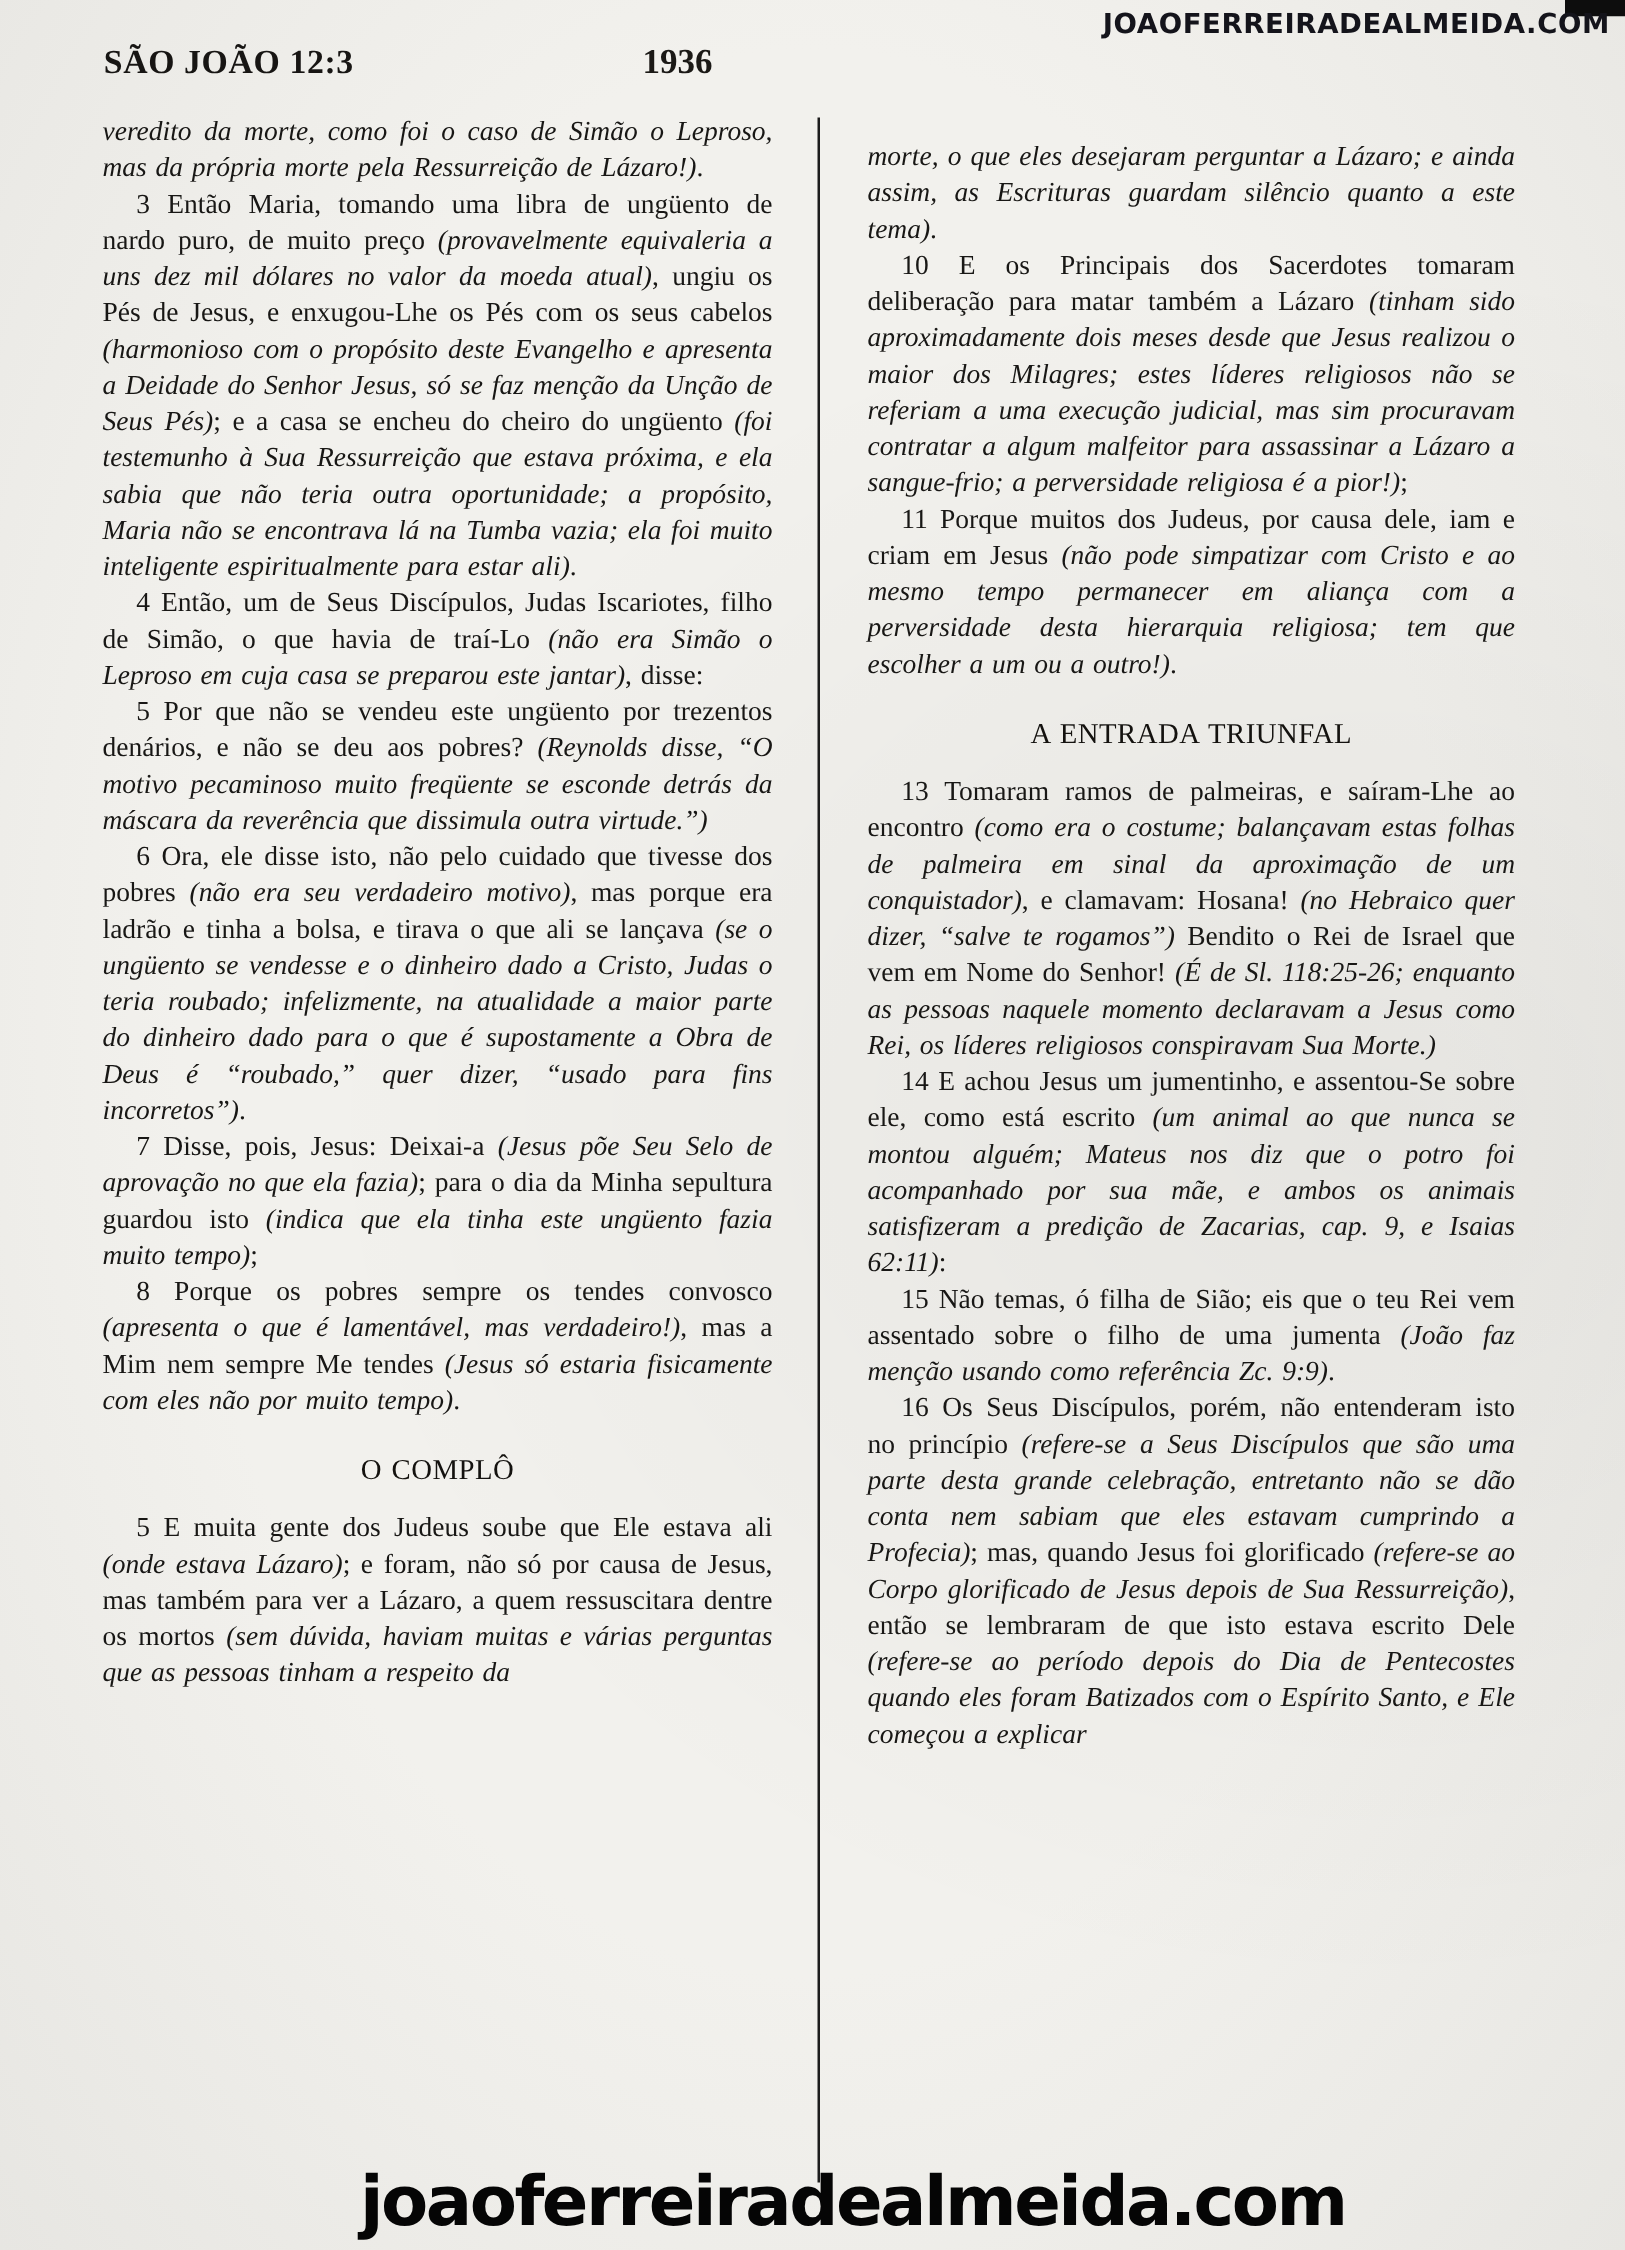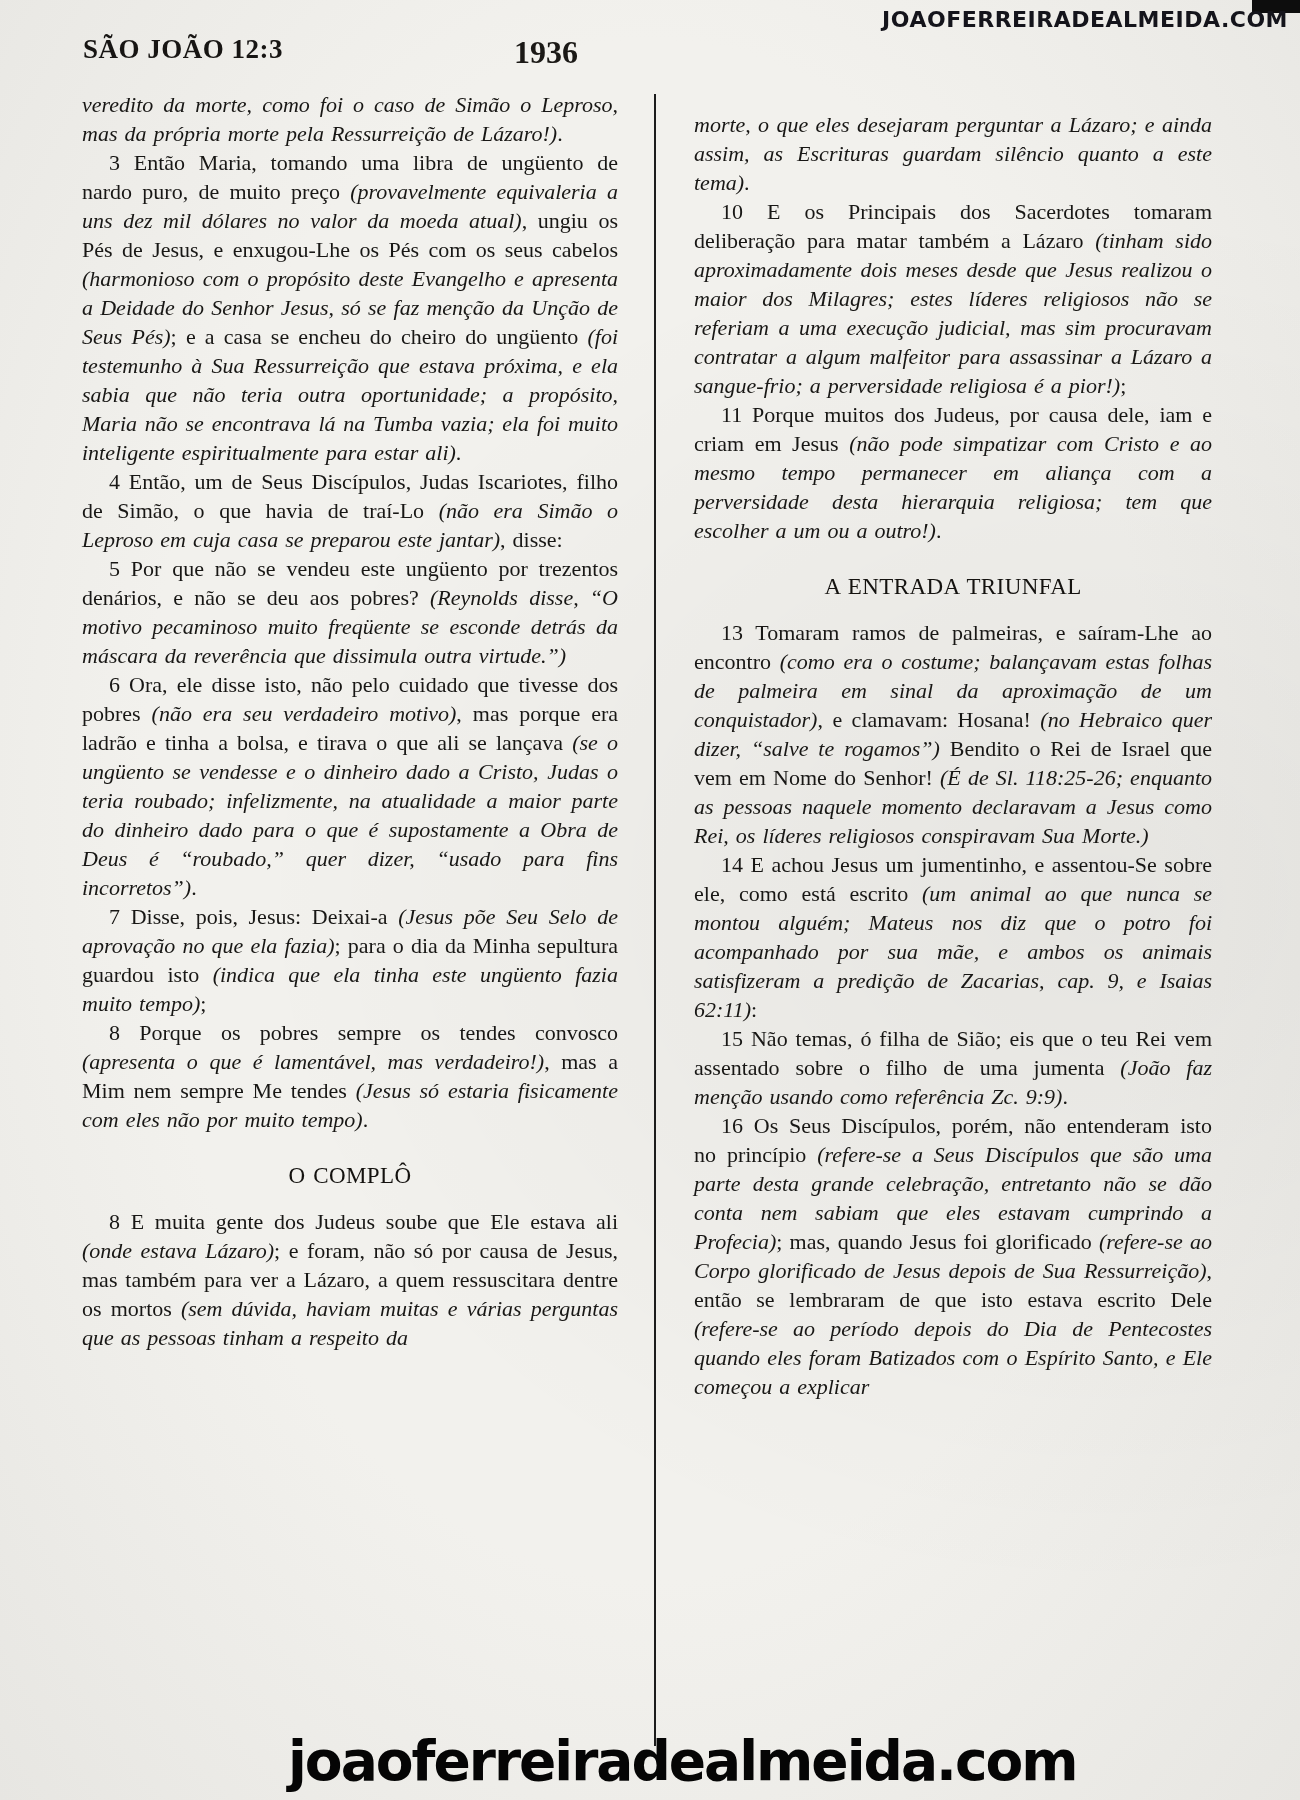--- a/index.html
+++ b/index.html
@@ -22,21 +22,21 @@
     position:absolute; top:7px; right:12px;
     font-family:"DejaVu Sans", sans-serif; font-weight:bold;
     font-size:22px; letter-spacing:0.5px; color:#14141b;
   }
   .header-ref {
     position:absolute; left:83px; top:34px;
     font-size:27px; font-weight:bold; letter-spacing:0.5px; color:#171513;
   }
   .header-page {
     position:absolute; left:514px; top:34px;
-    font-size:32px; font-weight:bold; color:#1b1916;
+    font-size:28px; font-weight:bold; color:#1b1916;
   }
   .columns {
     position:absolute; left:82px; top:90px; display:flex;gap:29px;
   }
   .col {
     text-align:justify; font-size:22px; line-height:29px;
     color:#181715; word-spacing:1.5px;
   }
   .col-left  { width:536px; }
   .col-right { width:518px;margin-top:20px; }
@@ -74,21 +74,21 @@
   <div class="columns">
     <div class="col col-left" id="col-left">
         <p class="para"><span class="it">veredito da morte, como foi o caso de Simão o Leproso, mas da própria morte pela Ressurreição de Lázaro!)</span><span class="rm">.</span></p>
         <p class="para indent"><span class="rm">3 Então Maria, tomando uma libra de ungüento de nardo puro, de muito preço </span><span class="it">(provavelmente equivaleria a uns dez mil dólares no valor da moeda atual)</span><span class="rm">, ungiu os Pés de Jesus, e enxugou-Lhe os Pés com os seus cabelos </span><span class="it">(harmonioso com o propósito deste Evangelho e apresenta a Deidade do Senhor Jesus, só se faz menção da Unção de Seus Pés)</span><span class="rm">; e a casa se encheu do cheiro do ungüento </span><span class="it">(foi testemunho à Sua Ressurreição que estava próxima, e ela sabia que não teria outra oportunidade; a propósito, Maria não se encontrava lá na Tumba vazia; ela foi muito inteligente espiritualmente para estar ali)</span><span class="rm">.</span></p>
         <p class="para indent"><span class="rm">4 Então, um de Seus Discípulos, Judas Iscariotes, filho de Simão, o que havia de traí-Lo </span><span class="it">(não era Simão o Leproso em cuja casa se preparou este jantar)</span><span class="rm">, disse:</span></p>
         <p class="para indent"><span class="rm">5 Por que não se vendeu este ungüento por trezentos denários, e não se deu aos pobres? </span><span class="it">(Reynolds disse, “O motivo pecaminoso muito freqüente se esconde detrás da máscara da reverência que dissimula outra virtude.”)</span></p>
         <p class="para indent"><span class="rm">6 Ora, ele disse isto, não pelo cuidado que tivesse dos pobres </span><span class="it">(não era seu verdadeiro motivo)</span><span class="rm">, mas porque era ladrão e tinha a bolsa, e tirava o que ali se lançava </span><span class="it">(se o ungüento se vendesse e o dinheiro dado a Cristo, Judas o teria roubado; infelizmente, na atualidade a maior parte do dinheiro dado para o que é supostamente a Obra de Deus é “roubado,” quer dizer, “usado para fins incorretos”)</span><span class="rm">.</span></p>
         <p class="para indent"><span class="rm">7 Disse, pois, Jesus: Deixai-a </span><span class="it">(Jesus põe Seu Selo de aprovação no que ela fazia)</span><span class="rm">; para o dia da Minha sepultura guardou isto </span><span class="it">(indica que ela tinha este ungüento fazia muito tempo)</span><span class="rm">;</span></p>
         <p class="para indent"><span class="rm">8 Porque os pobres sempre os tendes convosco </span><span class="it">(apresenta o que é lamentável, mas verdadeiro!)</span><span class="rm">, mas a Mim nem sempre Me tendes </span><span class="it">(Jesus só estaria fisicamente com eles não por muito tempo)</span><span class="rm">.</span></p>
         <div class="section-heading">O COMPLÔ</div>
-        <p class="para indent"><span class="rm">8 E muita gente dos Judeus soube que Ele estava ali </span><span class="it">(onde estava Lázaro)</span><span class="rm">; e foram, não só por causa de Jesus, mas também para ver a Lázaro, a quem ressuscitara dentre os mortos </span><span class="it">(sem dúvida, haviam muitas e várias perguntas que as pessoas tinham a respeito da</span></p>
+        <p class="para indent"><span class="rm">5 E muita gente dos Judeus soube que Ele estava ali </span><span class="it">(onde estava Lázaro)</span><span class="rm">; e foram, não só por causa de Jesus, mas também para ver a Lázaro, a quem ressuscitara dentre os mortos </span><span class="it">(sem dúvida, haviam muitas e várias perguntas que as pessoas tinham a respeito da</span></p>
       </div>
     <div class="divider"></div>
     <div class="col col-right" id="col-right">
         <p class="para"><span class="it">morte, o que eles desejaram perguntar a Lázaro; e ainda assim, as Escrituras guardam silêncio quanto a este tema)</span><span class="rm">.</span></p>
         <p class="para indent"><span class="rm">10 E os Principais dos Sacerdotes tomaram deliberação para matar também a Lázaro </span><span class="it">(tinham sido aproximadamente dois meses desde que Jesus realizou o maior dos Milagres; estes líderes religiosos não se referiam a uma execução judicial, mas sim procuravam contratar a algum malfeitor para assassinar a Lázaro a sangue-frio; a perversidade religiosa é a pior!)</span><span class="rm">;</span></p>
         <p class="para indent"><span class="rm">11 Porque muitos dos Judeus, por causa dele, iam e criam em Jesus </span><span class="it">(não pode simpatizar com Cristo e ao mesmo tempo permanecer em aliança com a perversidade desta hierarquia religiosa; tem que escolher a um ou a outro!)</span><span class="rm">.</span></p>
         <div class="section-heading">A ENTRADA TRIUNFAL</div>
         <p class="para indent"><span class="rm">13 Tomaram ramos de palmeiras, e saíram-Lhe ao encontro </span><span class="it">(como era o costume; balançavam estas folhas de palmeira em sinal da aproximação de um conquistador)</span><span class="rm">, e clamavam: Hosana! </span><span class="it">(no Hebraico quer dizer, “salve te rogamos”)</span><span class="rm"> Bendito o Rei de Israel que vem em Nome do Senhor! </span><span class="it">(É de Sl. 118:25-26; enquanto as pessoas naquele momento declaravam a Jesus como Rei, os líderes religiosos conspiravam Sua Morte.)</span></p>
         <p class="para indent"><span class="rm">14 E achou Jesus um jumentinho, e assentou-Se sobre ele, como está escrito </span><span class="it">(um animal ao que nunca se montou alguém; Mateus nos diz que o potro foi acompanhado por sua mãe, e ambos os animais satisfizeram a predição de Zacarias, cap. 9, e Isaias 62:11)</span><span class="rm">:</span></p>
         <p class="para indent"><span class="rm">15 Não temas, ó filha de Sião; eis que o teu Rei vem assentado sobre o filho de uma jumenta </span><span class="it">(João faz menção usando como referência Zc. 9:9)</span><span class="rm">.</span></p>

